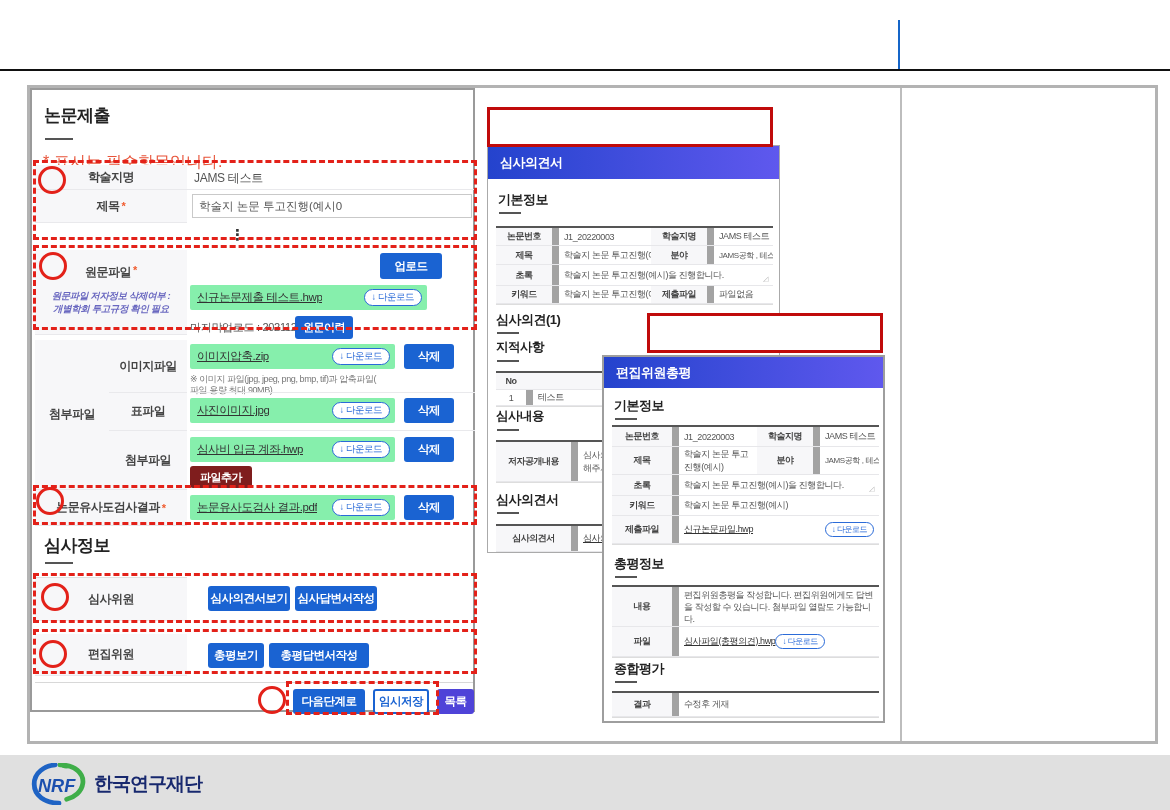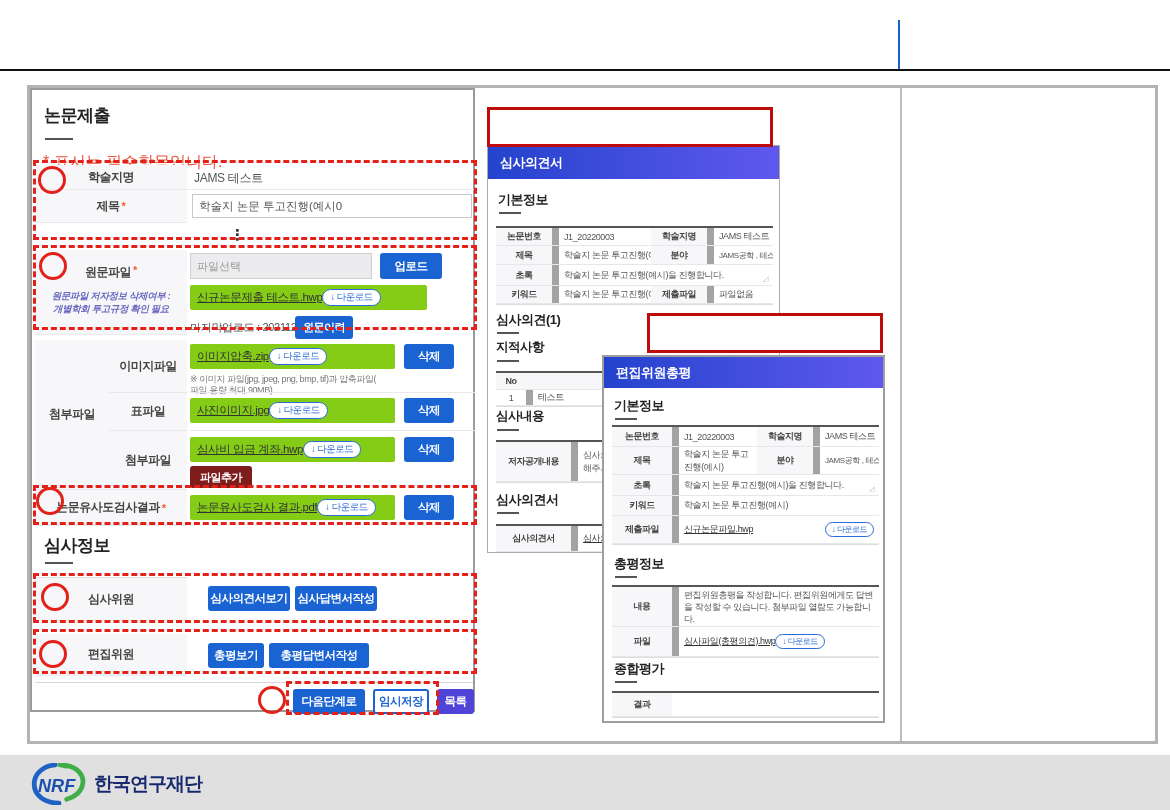--- a/index.html
+++ b/index.html
@@ -33,21 +33,21 @@
   .file-select { border:1px solid #cfcfcf; background:#ececee; font-size:11px; color:#999; padding:0 6px; display:flex; align-items:center; }
   .btn-blue { background:#1a63d2; color:#fff; border:none; border-radius:3px; font-size:11.5px; font-weight:bold;
               display:flex; align-items:center; justify-content:center; cursor:pointer; letter-spacing:-0.5px;
               font-family:"Liberation Sans",sans-serif; }
   .btn-outline { background:#fff; color:#1a63d2; border:2px solid #1a63d2; border-radius:3px; font-size:11.5px; font-weight:bold;
               display:flex; align-items:center; justify-content:center; cursor:pointer; letter-spacing:-0.5px; }
   .btn-orange { background:#7f1d1d; color:#fff; border:none; border-radius:3px; font-size:11px; font-weight:bold;
               display:flex; align-items:center; justify-content:center; cursor:pointer; letter-spacing:-0.5px; }
   .btn-purple { background:#4f43d8; color:#fff; border:none; border-radius:3px; font-size:11.5px; font-weight:bold;
               display:flex; align-items:center; justify-content:center; cursor:pointer; letter-spacing:-0.5px; }
-  .filebar { background:#84cc16; border-radius:2px; display:flex; align-items:center; padding:0 5px 0 7px; }
+  .filebar { background:#86efac; border-radius:2px; display:flex; align-items:center; justify-content:space-between; padding:0 5px 0 7px; }
   .filelink { font-size:11.5px; color:#333; text-decoration:underline; letter-spacing:-0.4px; white-space:nowrap; overflow:hidden; }
   .pill { border:1.5px solid #2b6bd8; border-radius:11px; color:#2b6bd8; background:#fff; font-size:9.5px;
           padding:1px 7px; white-space:nowrap; cursor:pointer; letter-spacing:-0.5px; flex:0 0 auto; }
   .note-blue { font-size:9.5px; color:#6a68c0; font-style:italic; letter-spacing:-0.4px; text-align:center; line-height:13px; }
   .note-gray { font-size:9px; color:#777; letter-spacing:-0.4px; line-height:11px; }
   .ellipsis-mark { font-size:15px; font-weight:bold; color:#333; }
 
   
   .float-panel { background:#fff; border:2px solid #9e9e9e; overflow:hidden; z-index:4; }
   .grad-header { background:linear-gradient(90deg,#2443cd,#5f58ee); color:#fff; font-weight:bold; font-size:13px;
@@ -99,21 +99,20 @@
   </div>
   <input class="abs text-input" style="left: 160px; top: 104px; width: 280px; height: 24px;" value="학술지 논문 투고진행(예시0">
 
   <div class="abs ellipsis-mark" style="left:198px; top:136px;">⋮</div>
 
   <div class="abs lbl-cell" style="left:3px; top:160px; width:152px; height:85px; flex-direction:column; justify-content:flex-start; padding-top:14px;">
     <div><span>원문파일</span><span class="req">*</span></div>
     <div class="note-blue" style="margin-top:8px;">원문파일 저자정보 삭제여부 :</div>
     <div class="note-blue">개별학회 투고규정 확인 필요</div>
   </div>
-  <div class="abs file-select" style="left:158px; top:163px; width:182px; height:26px;">파일선택</div>
   <button class="abs btn-blue" style="left:348px; top:163px; width:62px; height:26px;">업로드</button>
   <div class="abs filebar" style="left:158px; top:195px; width:237px; height:25px;">
     <a class="filelink">신규논문제출 테스트.hwp</a>
     <span class="pill">↓ 다운로드</span>
   </div>
   <div class="abs val-text" style="left:158px; top:230px; font-size:11px;">마지막업로드 : 20211214</div>
   <button class="abs btn-blue" style="left:263px; top:226px; width:58px; height:23px; font-size:11px;">원문이력</button>
 
   <div class="abs lbl-cell" style="left:3px; top:250px; width:74px; height:150px;">첨부파일</div>
   <div class="abs lbl-cell" style="left:77px; top:250px; width:78px; height:53px;">이미지파일</div>
@@ -306,20 +305,21 @@
       </div>
     </div>
   </div>
 
   <div class="abs sec-title" style="left:10px; top:303px;">종합평가</div>
   <div class="abs sec-underline" style="left:11px; top:324px;"></div>
 
   <div class="abs mini-table" style="left:8px; top:334px; width:267px;">
     <div class="tr" style="height:24px;">
       <div class="th" style="width:60px;">결과</div>
+      <div class="td" style="width:207px;">수정후 게재</div>
     </div>
   </div>
 </div>
 
 <div class="abs red-dash" style="left:33px; top:160px; width:444px; height:80px;"></div>
 <div class="abs red-dash" style="left:33px; top:245px; width:444px; height:85px;"></div>
 <div class="abs red-dash" style="left:33px; top:485px; width:444px; height:40px;"></div>
 <div class="abs red-dash" style="left:33px; top:573px; width:444px; height:50px;"></div>
 <div class="abs red-dash" style="left:33px; top:629px; width:444px; height:45px;"></div>
 <div class="abs red-dash" style="left:286px; top:681px; width:153px; height:34px;"></div>

